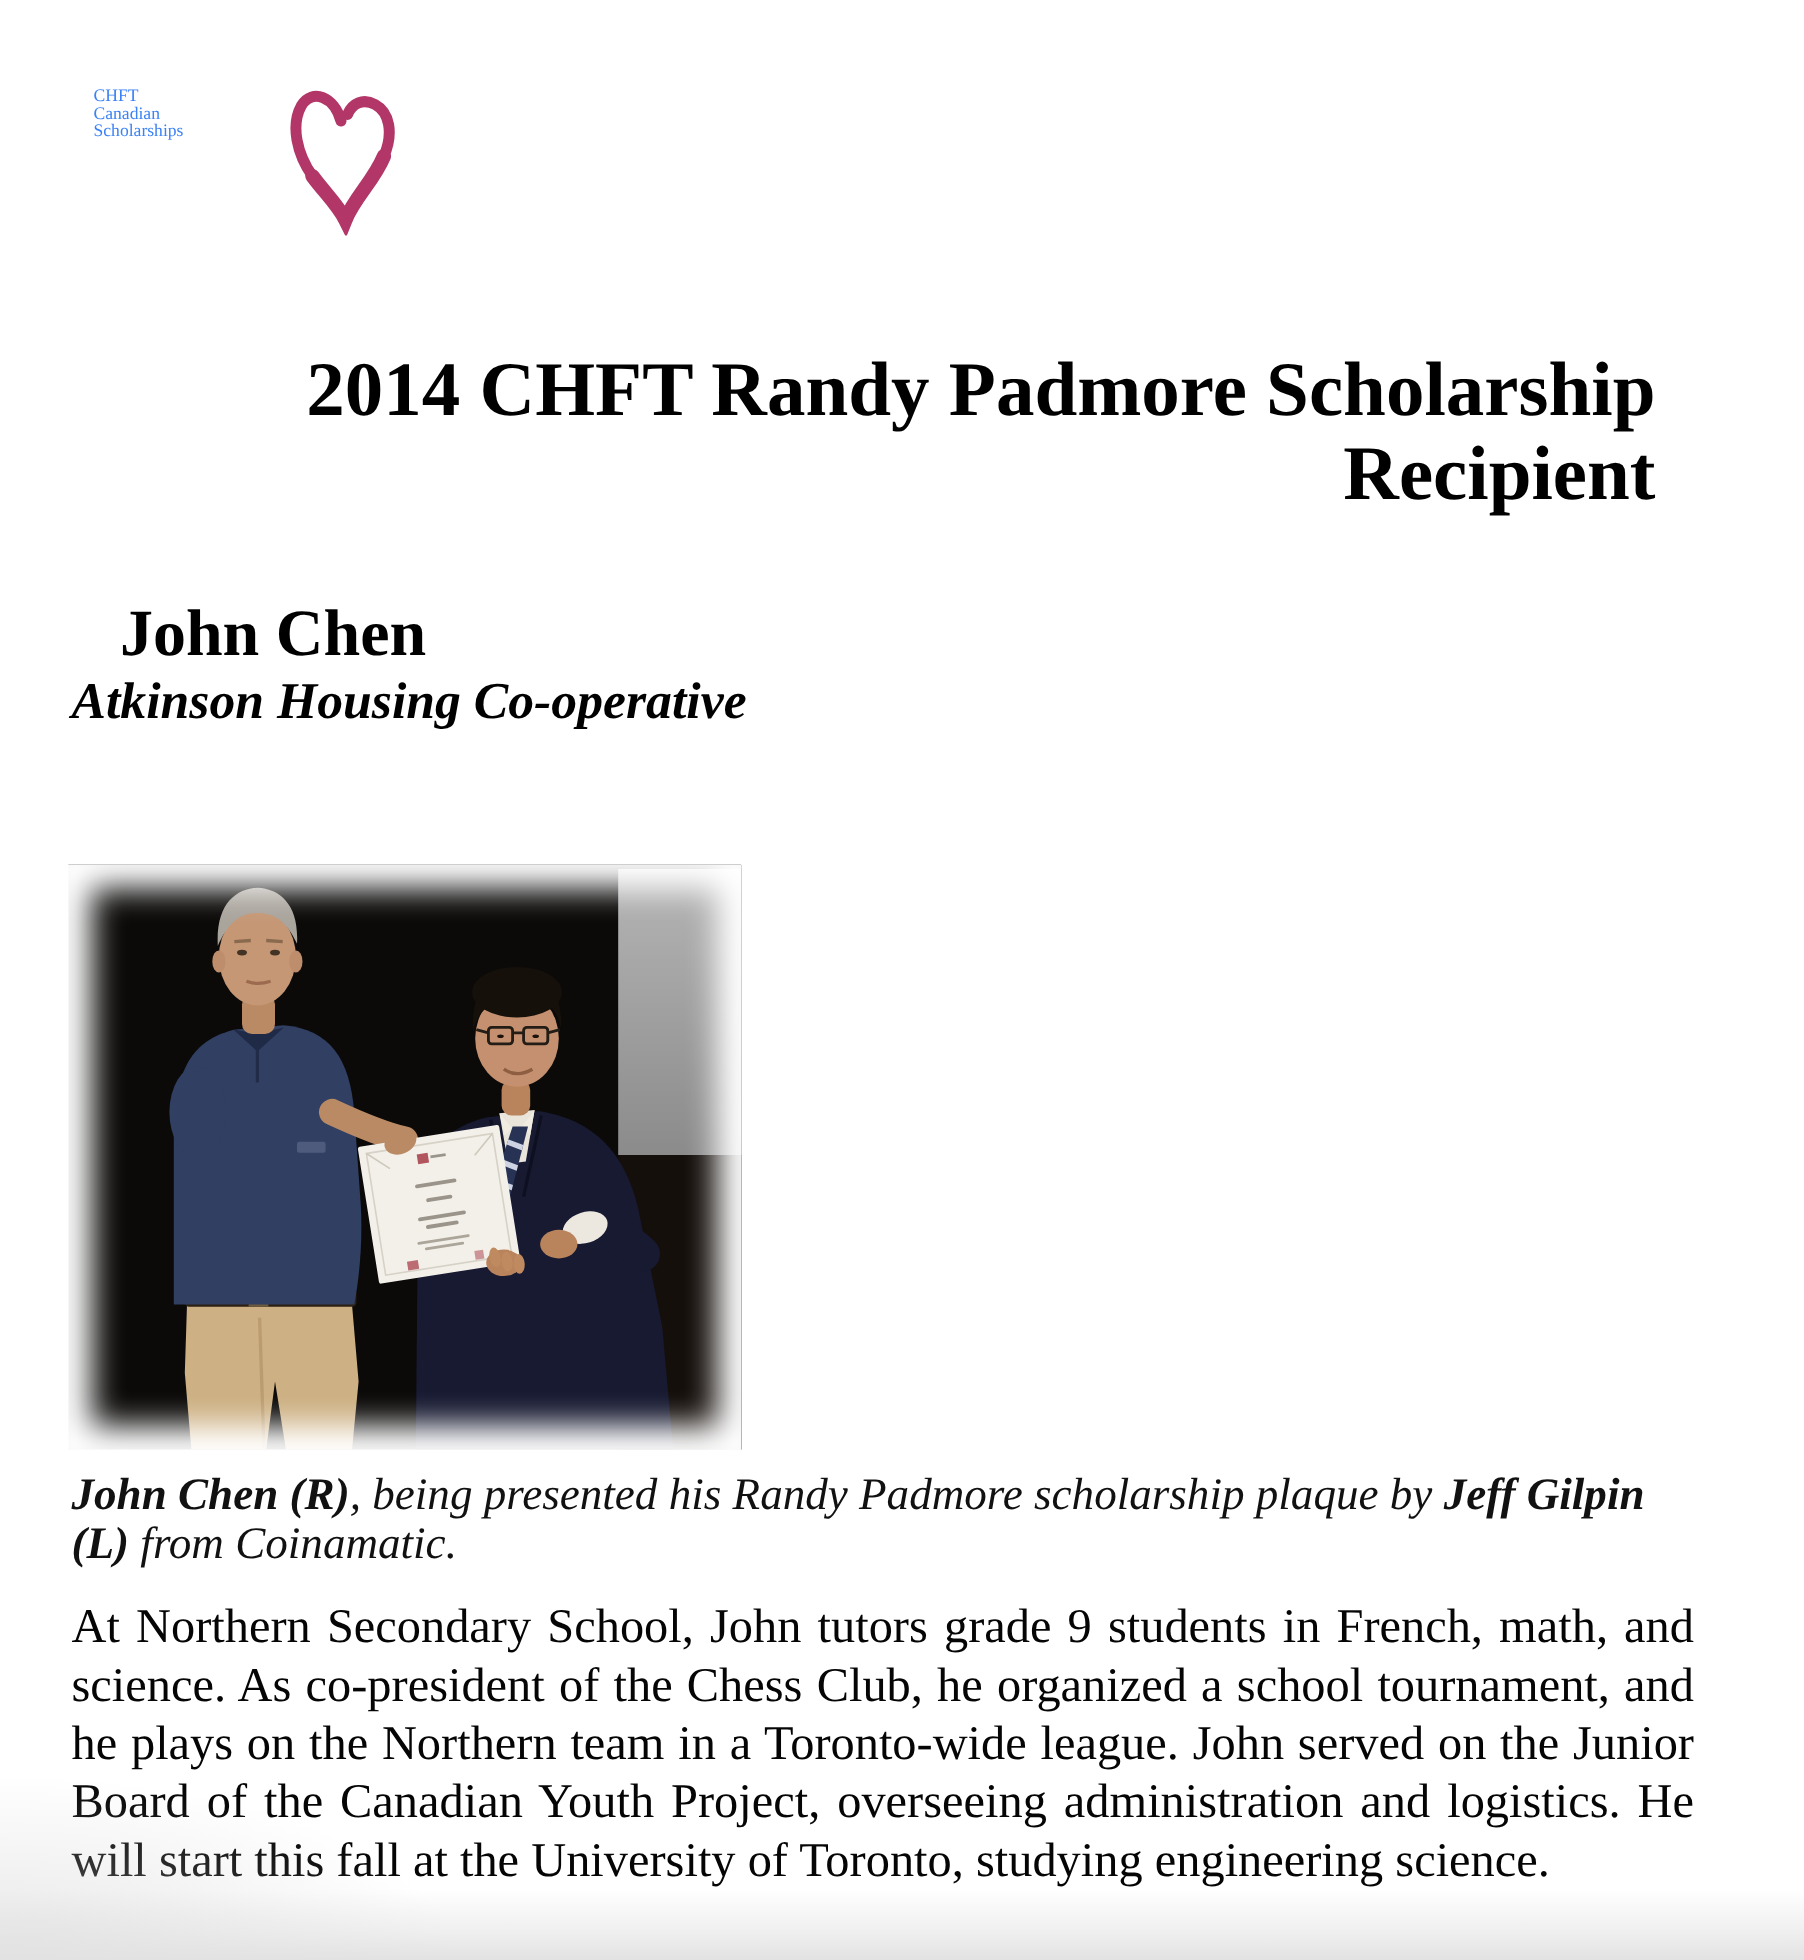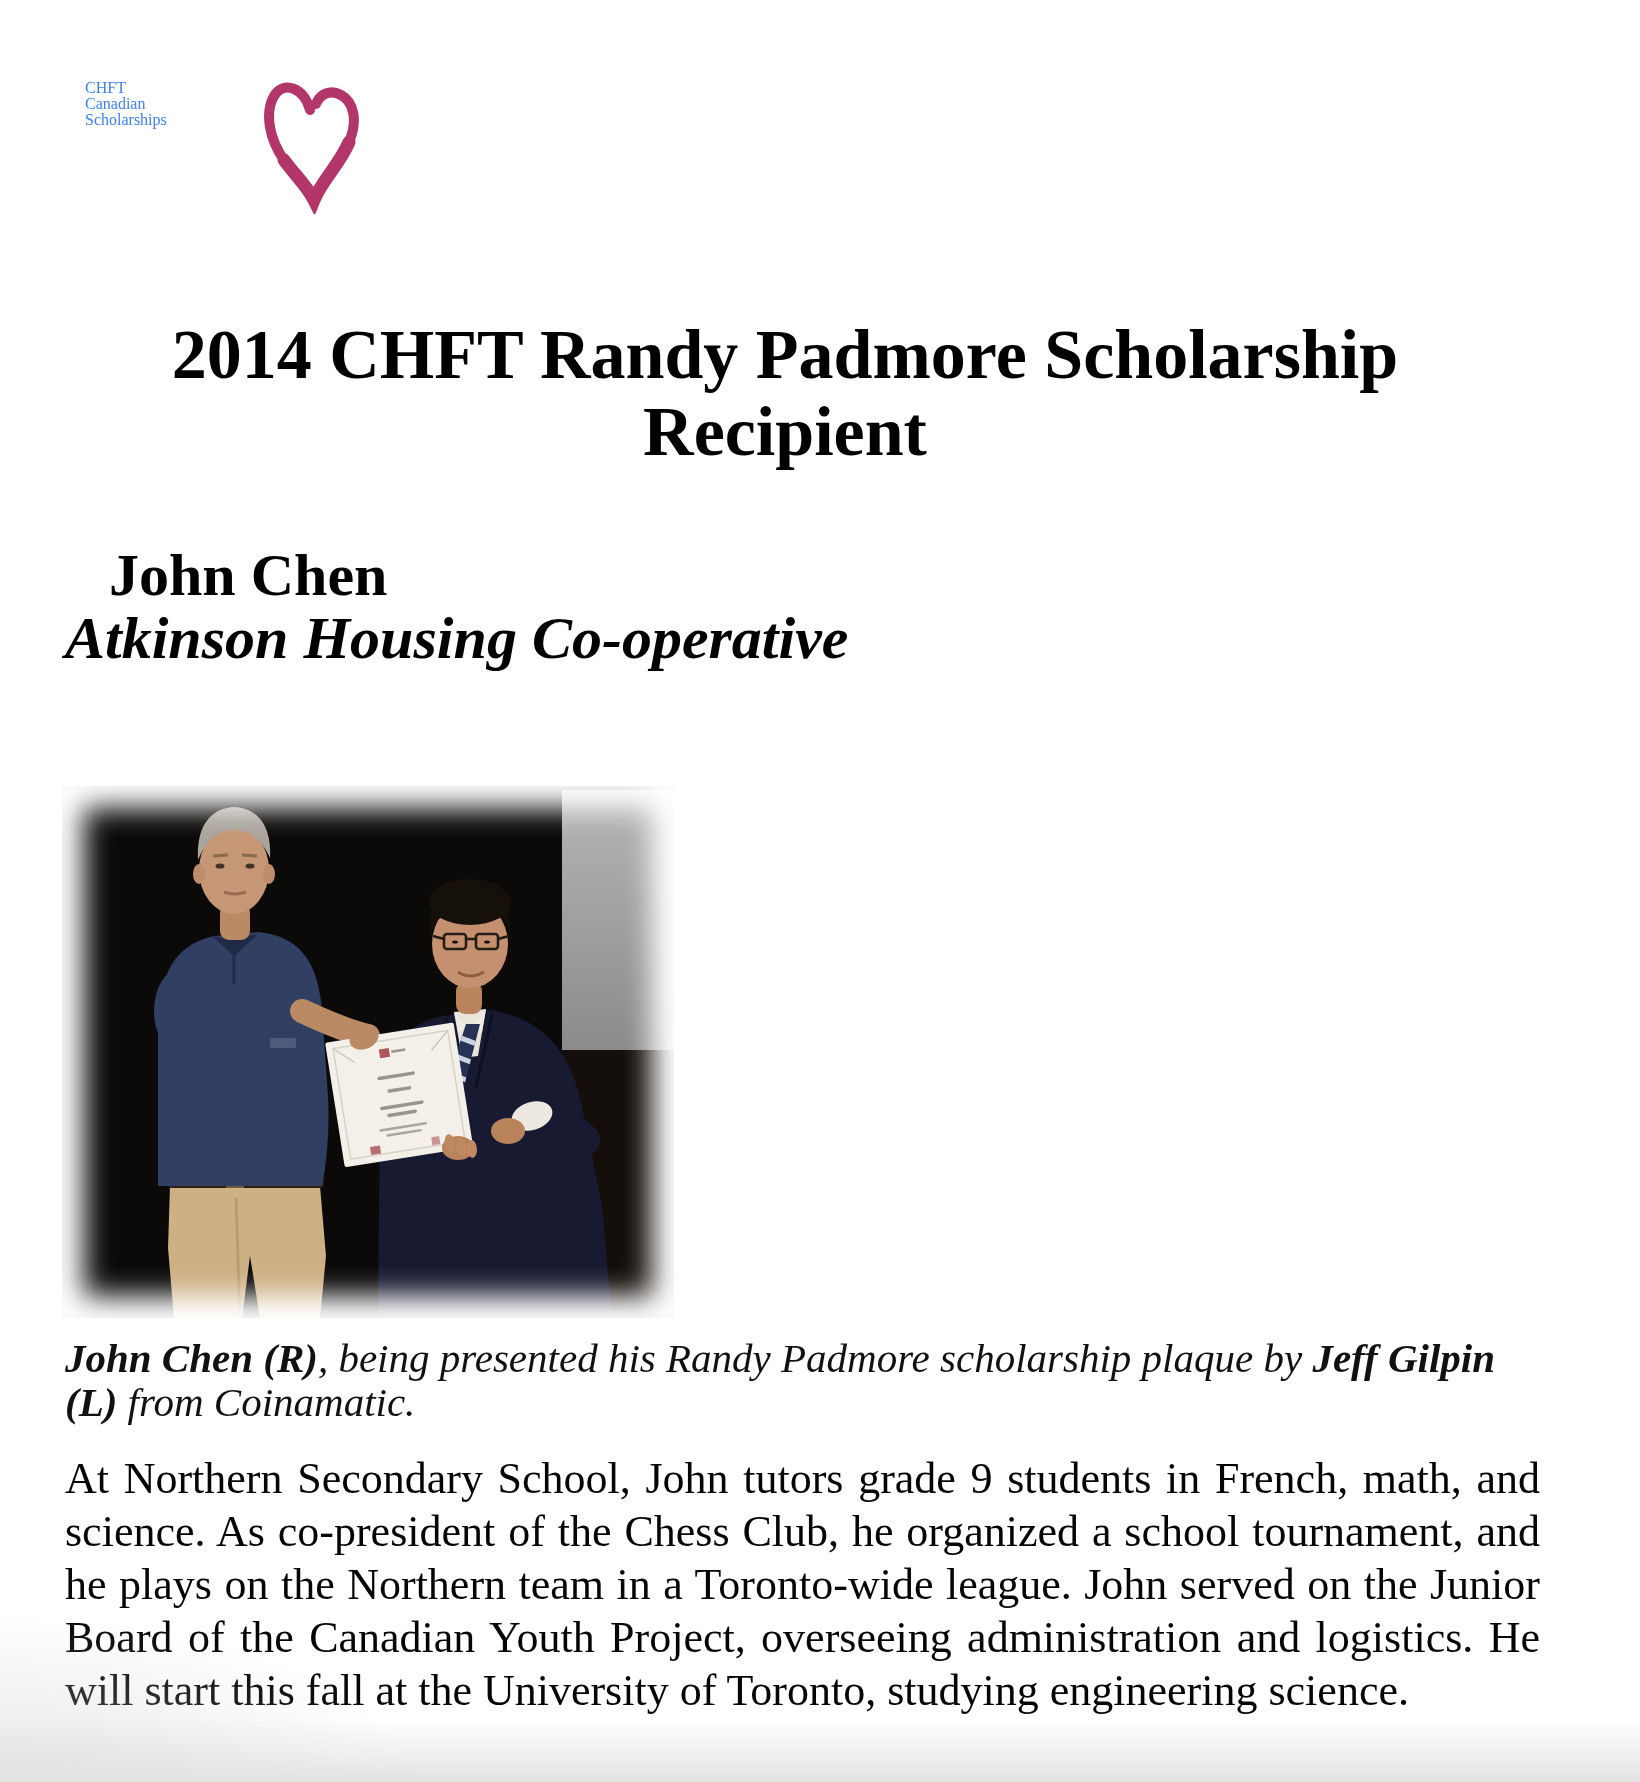--- a/index.html
+++ b/index.html
@@ -13,24 +13,24 @@
   }
   .abs{position:absolute;}
 
   
   .logo{top:80px;left:85px;line-height:1;color:#3b82f6;z-index:2;font-family:Liberation Serif, serif;}
   .heart-wrap{top:78px;left:262px;width:100px;height:136px;z-index:1;}
 
   
   .doc-title{
     top:316px;left:65px;width:1440px;
-    text-align:center;font-weight:bold;font-size:70px;line-height:77px;
+    text-align:right;font-weight:bold;font-size:70px;line-height:77px;
   }
   .recipient-name{top:542px;left:65px;font-size:60px;font-weight:bold;line-height:66px;margin-left:44px;}
-  .recipient-coop{top:610px;left:65px;font-size:60px;font-weight:bold;font-style:italic;line-height:56px;}
+  .recipient-coop{top:610px;left:65px;font-size:47px;font-weight:bold;font-style:italic;line-height:56px;}
 
   
   .photo{
     top:786px;left:62px;width:612px;height:532px;
     background:#fff;
   }
   .photo svg{display:block;width:100%;height:100%;filter:blur(0.5px);}
   .photo .feather{
     position:absolute;inset:0;pointer-events:none;
     box-shadow:inset 0 0 28px 22px #ffffff;

